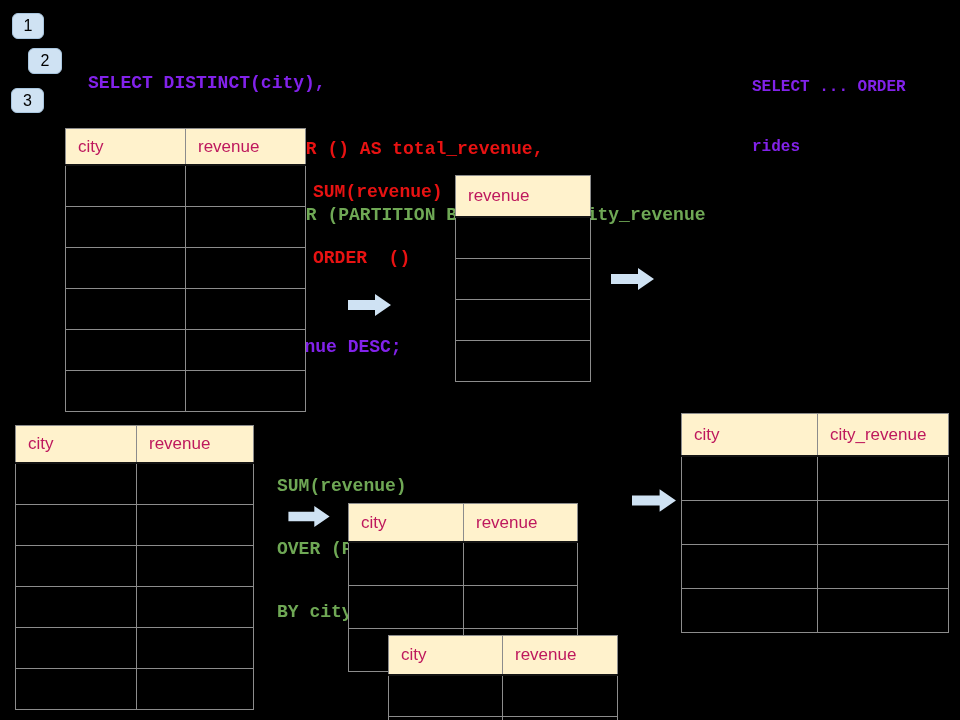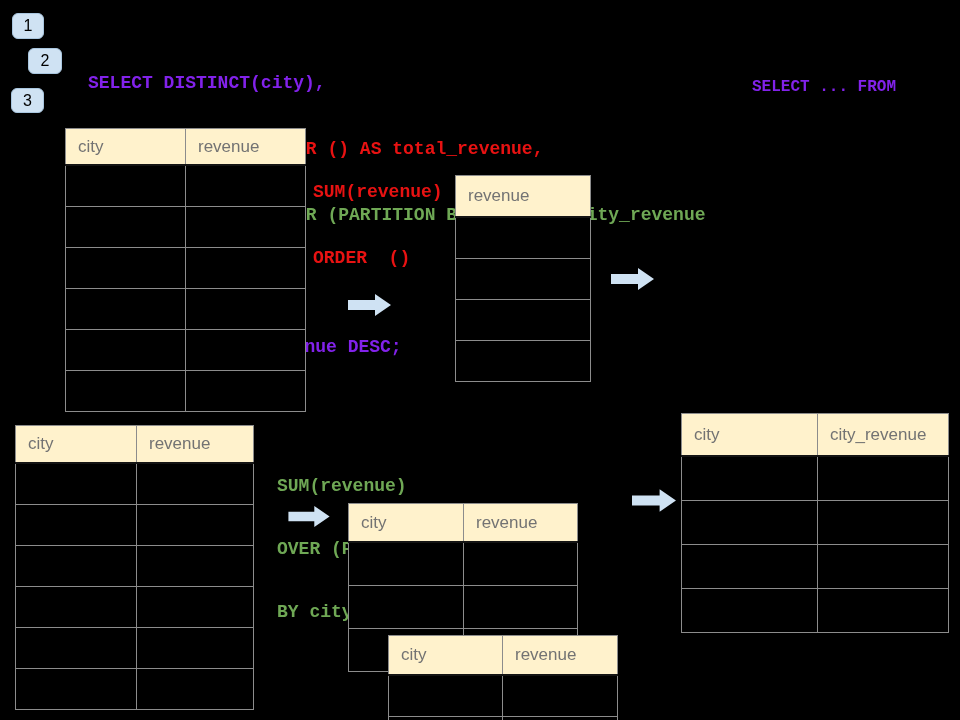--- a/index.html
+++ b/index.html
@@ -27,21 +27,21 @@
   }
   .badge1{left:12px;top:13px;width:30px;height:24px;}
   .badge2{left:28px;top:48px;width:32px;height:24px;}
   .badge3{left:11px;top:88px;width:31px;height:23px;}
   
   .tblwrap{position:absolute;}
   .tblwrap table{border-collapse:collapse;table-layout:fixed;}
   .tblwrap th{
     background:var(--header-bg);border:1px solid var(--border);
     border-bottom:2px solid #141414;font-size:17px;font-weight:normal;
-    text-align:left;padding:0 0 0 12px;color:#737373;
+    text-align:left;padding:0 0 0 12px;color:#be185d;
   }
   .tblwrap td{border:1px solid var(--border);background:#000;padding:0;}
   .t1{left:65px;top:128px;}   .t1 th{height:35px;} .t1 td{height:40px;}
   .t2{left:455px;top:175px;}  .t2 th{height:40px;} .t2 td{height:40px;}
   .t3{left:15px;top:425px;}   .t3 th{height:36px;} .t3 td{height:40px;}
   .t4{left:348px;top:503px;}  .t4 th{height:37px;} .t4 td{height:42px;}
   .t5{left:388px;top:635px;}  .t5 th{height:38px;} .t5 td{height:40px;}
   .t6{left:681px;top:413px;}  .t6 th{height:41px;} .t6 td{height:43px;}
   
   .arrow{position:absolute;display:block;}
@@ -62,21 +62,22 @@
 
   <div class="code mono">
     <div class="purple">SELECT DISTINCT(city),</div>
     <div class="red ind1">SUM(revenue) OVER () AS total_revenue,</div>
     <div class="green ind1">SUM(revenue) OVER (PARTITION BY city) as city_revenue</div>
     <div class="purple ind2">FROM rides</div>
     <div class="purple ind2">ORDER by city_revenue DESC;</div>
   </div>
 
   <div class="note note-source mono purple">
-    <div>SELECT ... FROM</div>
+    <div>SELECT ... ORDER</div>
+    <div>rides</div>
   </div>
 
   <div class="note note-total mono red">
     <div>SUM(revenue)</div>
     <div>ORDER  ()</div>
   </div>
 
   <div class="note note-partition mono green">
     <div>SUM(revenue)</div>
     <div>OVER (PARTITION</div>

